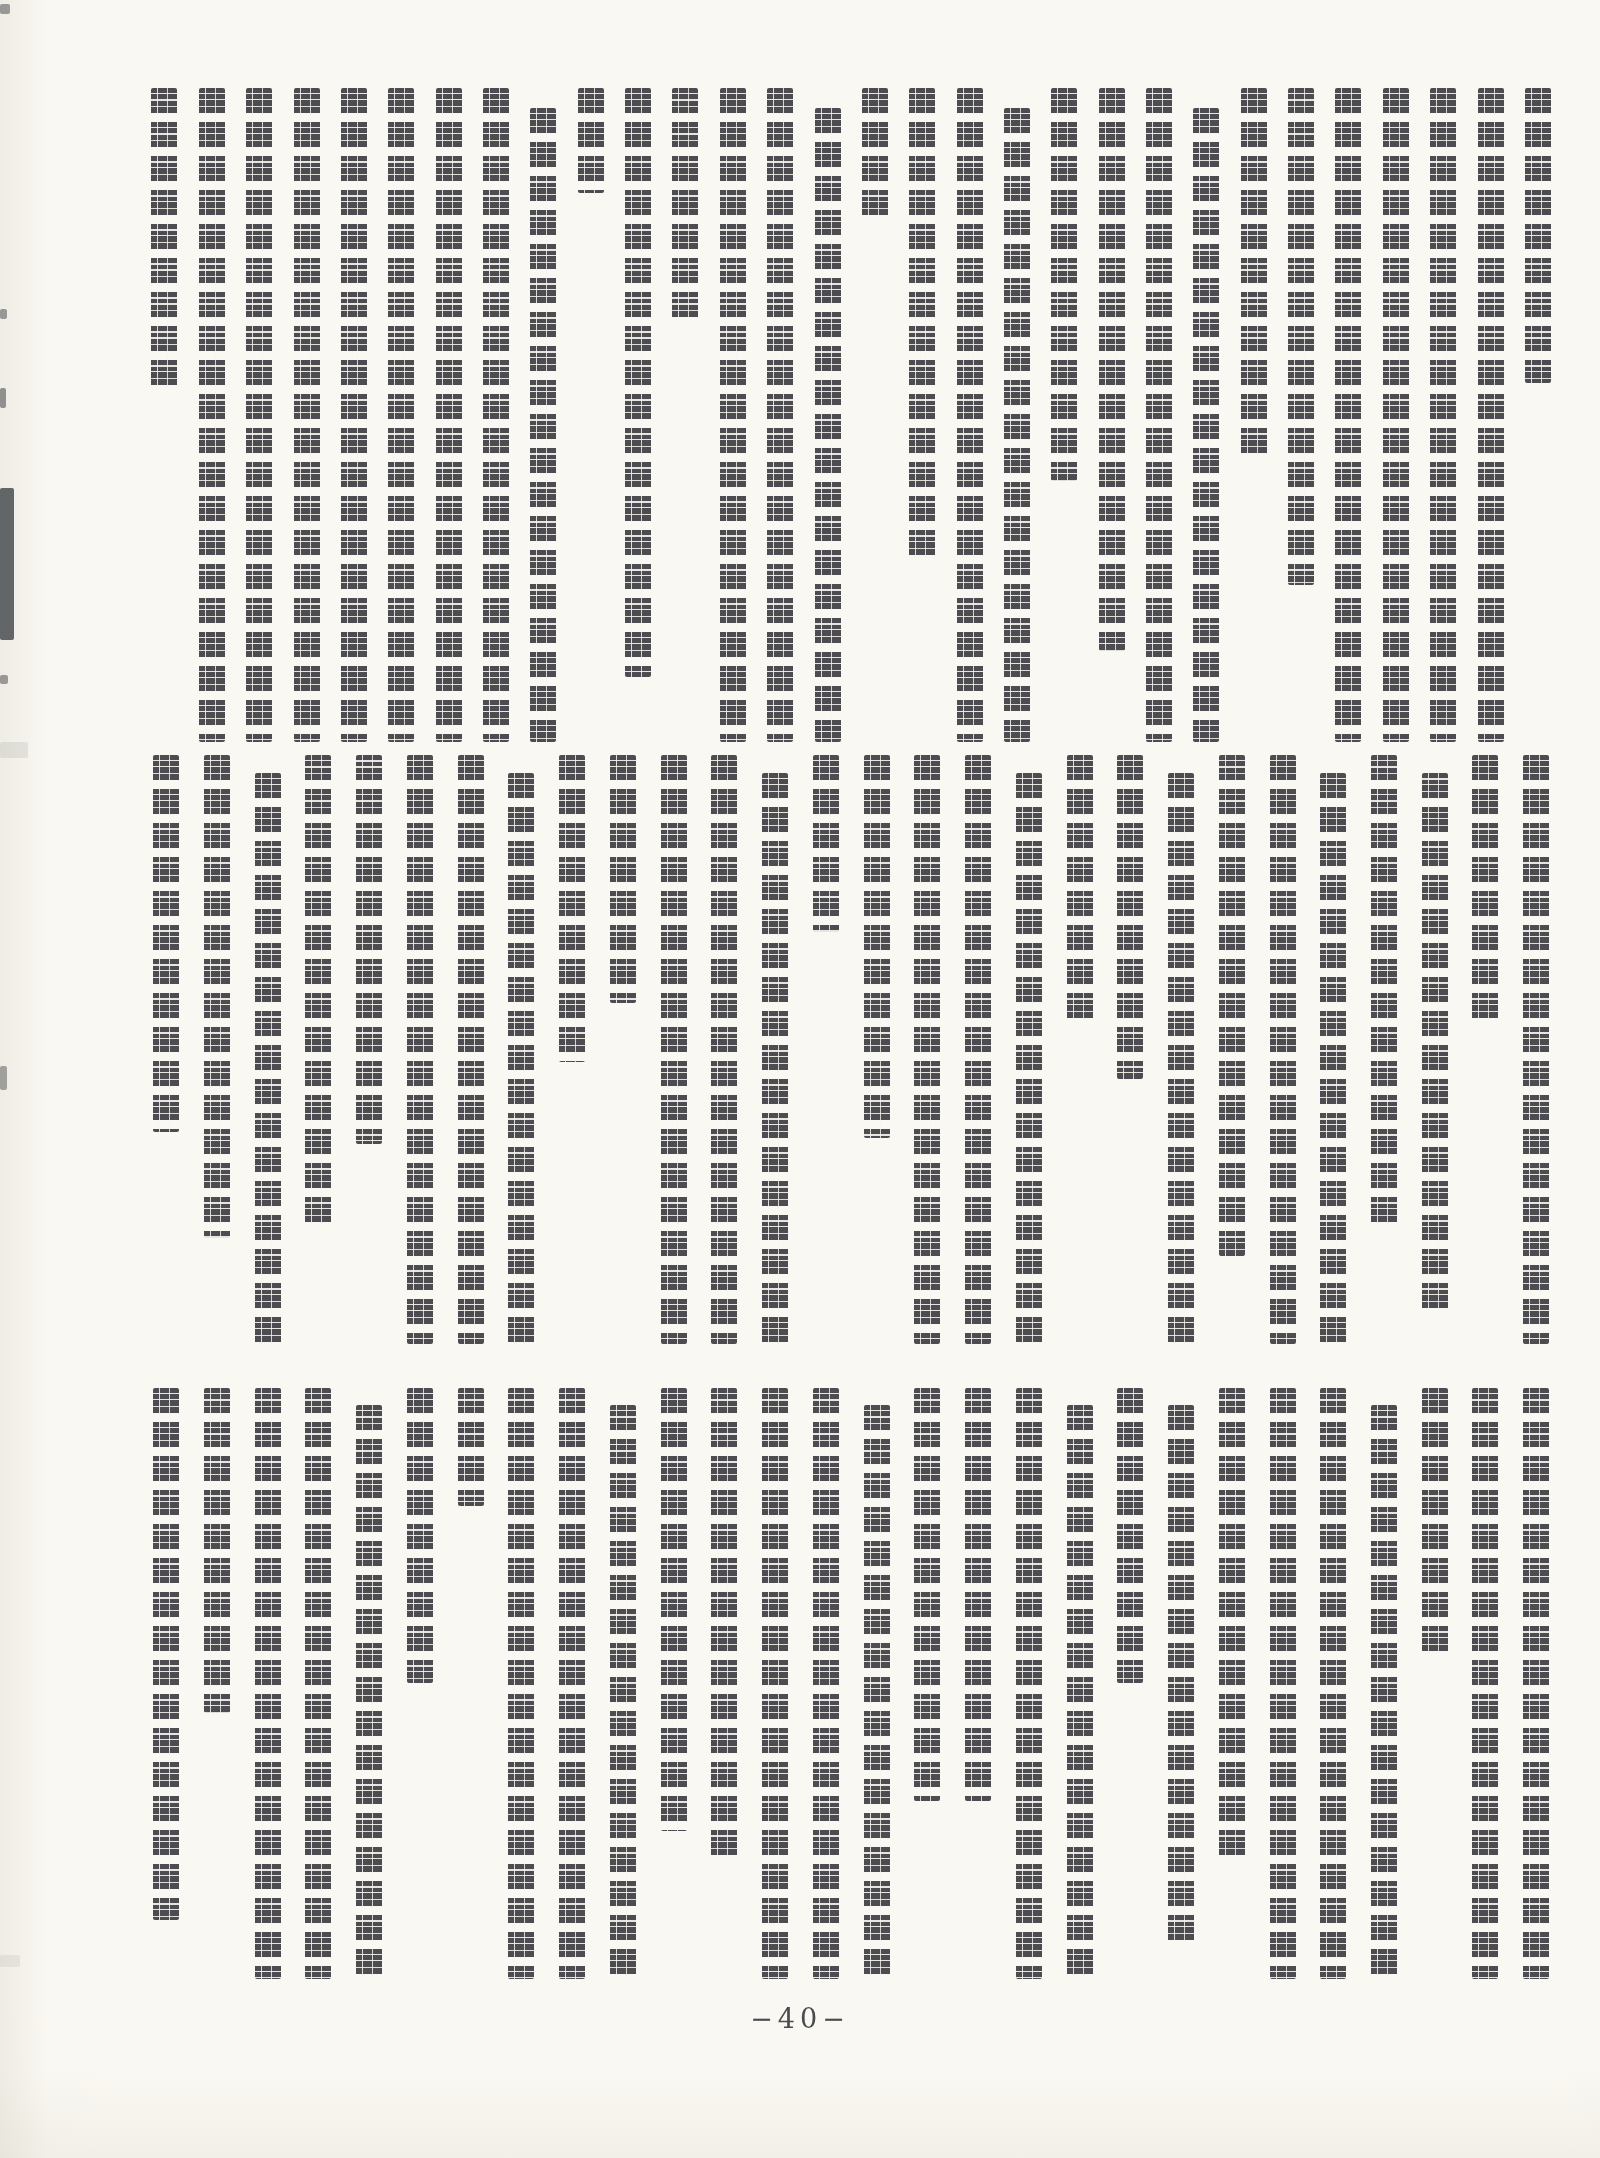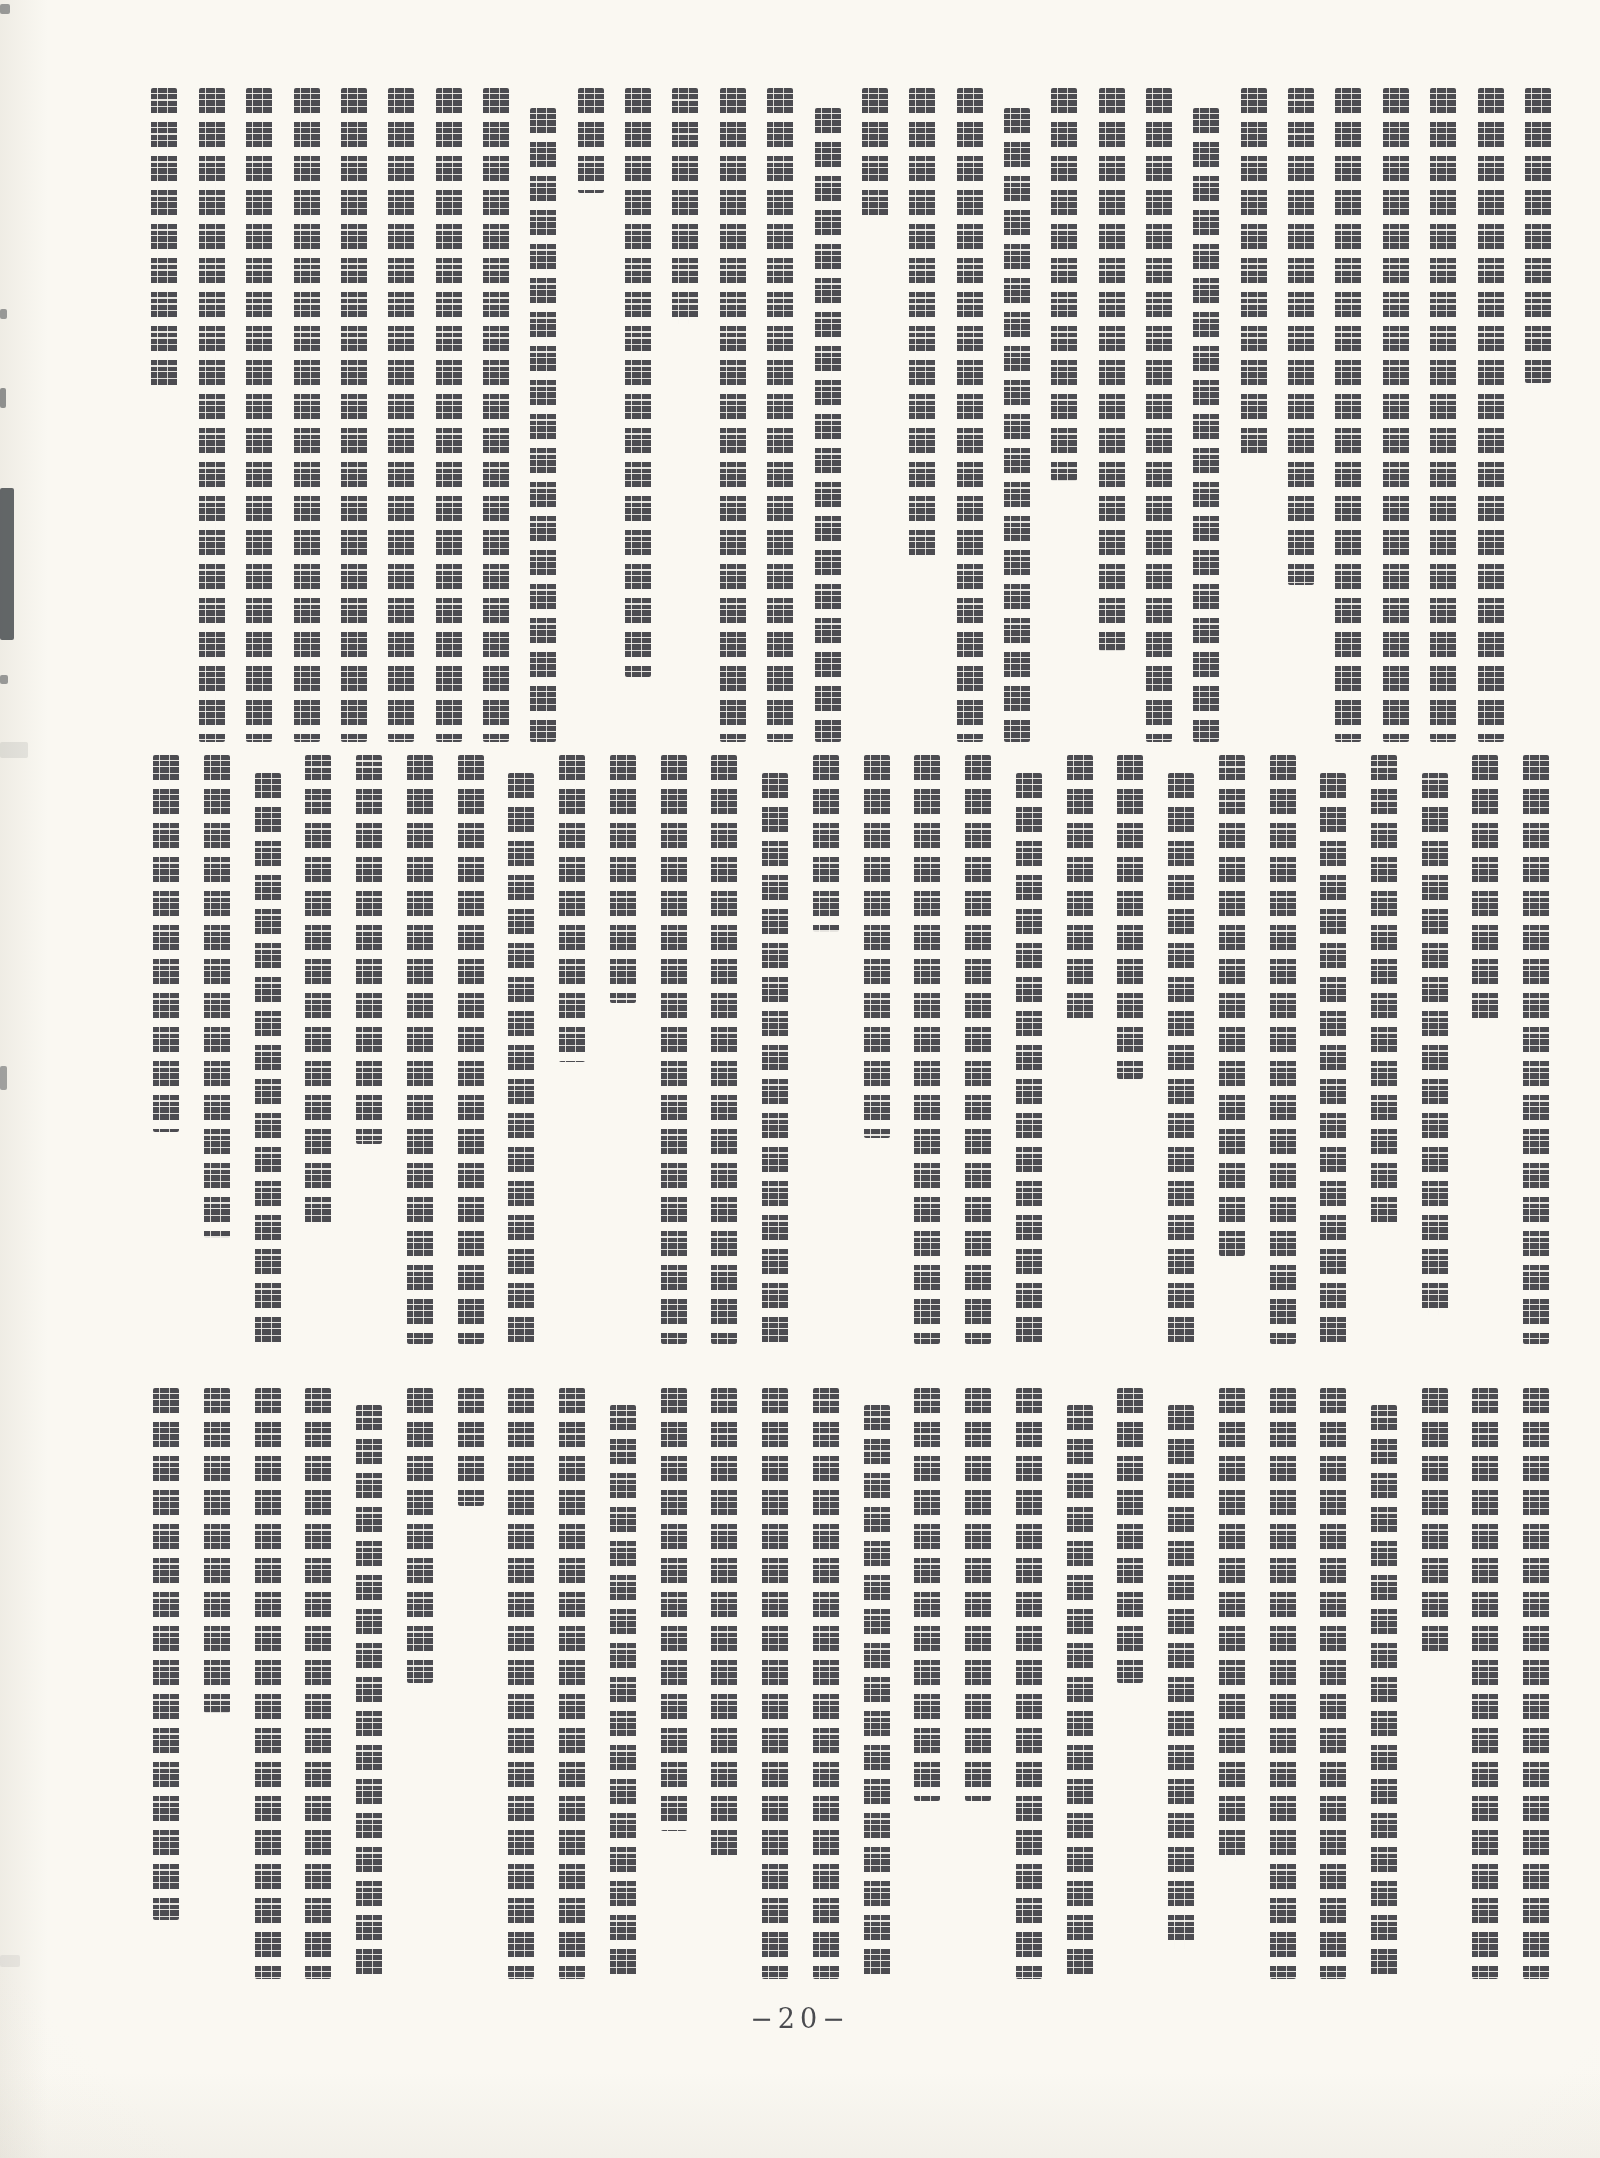--- a/index.html
+++ b/index.html
@@ -314,15 +314,15 @@
   <div id="artifacts-root">
       <div class="artifact" style="left: 0px; top: 0.2%; width: 10px; height: 10px; opacity: 0.5;"></div>
       <div class="artifact" style="left: 0px; top: 14.3%; width: 7px; height: 10px; opacity: 0.5;"></div>
       <div class="artifact" style="left: 0px; top: 18%; width: 6px; height: 20px; opacity: 0.55;"></div>
       <div class="artifact" style="left: 0px; top: 22.6%; width: 14px; height: 152px; opacity: 0.8;"></div>
       <div class="artifact" style="left: 0px; top: 31.3%; width: 8px; height: 9px; opacity: 0.5;"></div>
       <div class="artifact" style="left: 0px; top: 34.4%; width: 28px; height: 16px; opacity: 0.1;"></div>
       <div class="artifact" style="left: 0px; top: 49.4%; width: 7px; height: 24px; opacity: 0.45;"></div>
       <div class="artifact" style="left: 0px; top: 90.6%; width: 20px; height: 12px; opacity: 0.08;"></div>
     </div>
-  <div class="page-number">−20−</div>
+  <div class="page-number">−40−</div>
 
 </div>
 
 </body></html>

